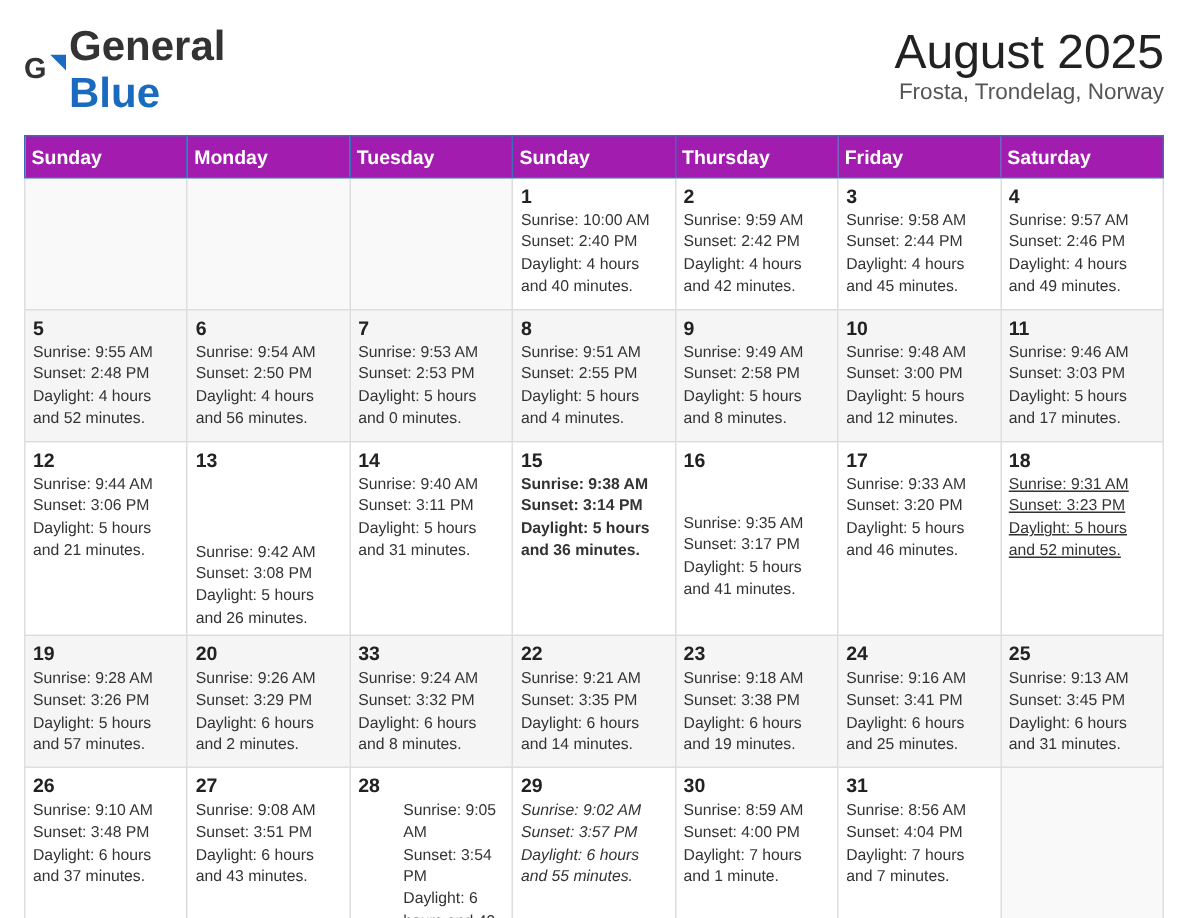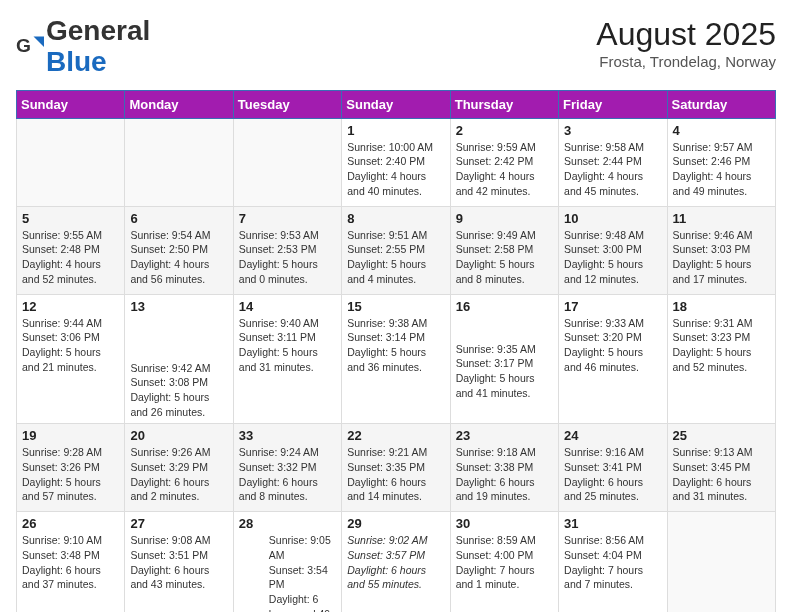--- a/index.html
+++ b/index.html
@@ -207,39 +207,39 @@
 Daylight: 5 hours and 26 minutes.</div>
         </td>
         <td>
           <span class="day-num">14</span>
           <div class="day-info" style="white-space: pre-line;">Sunrise: 9:40 AM
 Sunset: 3:11 PM
 Daylight: 5 hours and 31 minutes.</div>
         </td>
         <td>
           <span class="day-num">15</span>
-          <div class="day-info" style="white-space: pre-line;">Sunrise: 9:38 AM
+          <div class="day-info" style="white-space: pre-line; font-weight: bold;">Sunrise: 9:38 AM
 Sunset: 3:14 PM
 Daylight: 5 hours and 36 minutes.</div>
         </td>
         <td>
           <span class="day-num">16</span>
           <div class="day-info" style="white-space: pre-line; margin-top: 28px;">Sunrise: 9:35 AM
 Sunset: 3:17 PM
 Daylight: 5 hours and 41 minutes.</div>
         </td>
         <td>
           <span class="day-num">17</span>
           <div class="day-info" style="white-space: pre-line;">Sunrise: 9:33 AM
 Sunset: 3:20 PM
 Daylight: 5 hours and 46 minutes.</div>
         </td>
         <td>
           <span class="day-num">18</span>
-          <div class="day-info" style="white-space: pre-line;">Sunrise: 9:31 AM
+          <div class="day-info" style="white-space: pre-line; text-decoration: underline;">Sunrise: 9:31 AM
 Sunset: 3:23 PM
 Daylight: 5 hours and 52 minutes.</div>
         </td>
       </tr>
       <tr>
         <td>
           <span class="day-num">19</span>
           <div class="day-info" style="white-space: pre-line;">Sunrise: 9:28 AM
 Sunset: 3:26 PM
 Daylight: 5 hours and 57 minutes.</div>

